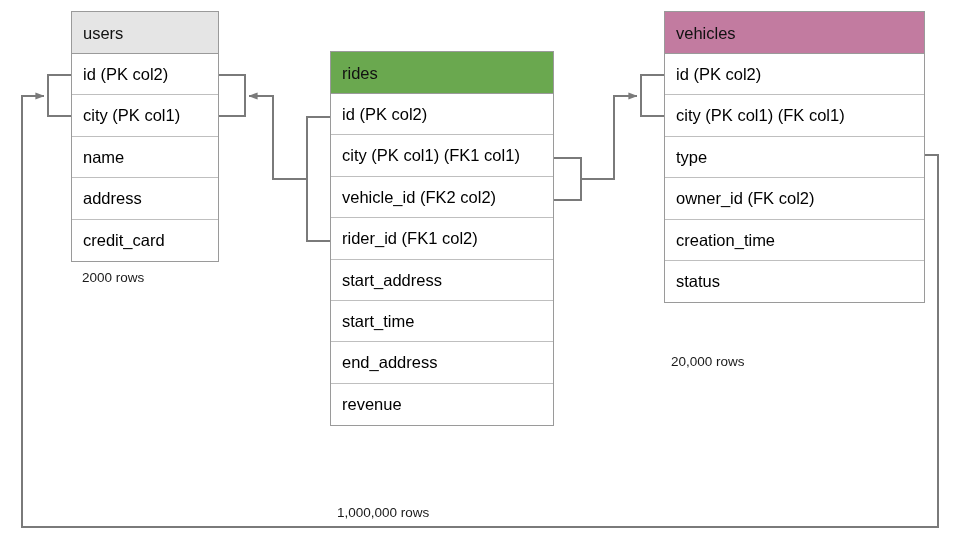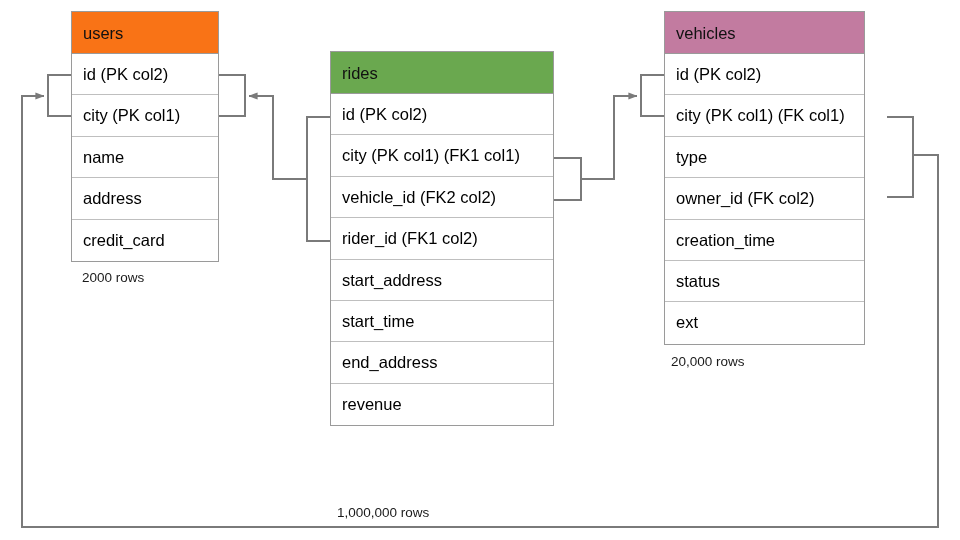--- a/index.html
+++ b/index.html
@@ -44,21 +44,21 @@
     position:absolute;
     font-size:13.5px;
     color:#1a1a1a;
     white-space:nowrap;
     z-index:2;
   }
 
   
   #entity-users    {left:71px; top:11px;  width:148px;}
   #entity-rides    {left:330px;top:11px;  width:224px;margin-top:40px;}
-  #entity-vehicles {left:664px;top:11px;  width:201px;}
+  #entity-vehicles {left:664px;top:11px;  width:261px;}
 
   #rowcount-users    {left:82px; top:270px;}
   #rowcount-rides    {left:337px;top:505px;text-align:center;}
   #rowcount-vehicles {left:671px;top:354px;}
 </style>
 </head>
 <body>
 
 <div id="diagram-root">
 
@@ -85,21 +85,21 @@
 
       <path d="M664,75 L641,75 L641,116 L664,116"></path>
 
       <path d="M887,117 L913,117 L913,197 L887,197"></path>
 
       <path d="M913,155 L938,155 L938,527 L22,527 L22,96 L44,96" marker-end="url(#arrowhead)"></path>
     </g>
   </svg>
 
   <div class="entity" id="entity-users">
-    <div class="entity-header" style="background: #f97316;">users</div>
+    <div class="entity-header" style="background: #e5e5e5;">users</div>
     <div class="entity-field">id (PK col2)</div>
     <div class="entity-field">city (PK col1)</div>
     <div class="entity-field">name</div>
     <div class="entity-field">address</div>
     <div class="entity-field">credit_card</div>
   </div>
   <div class="row-count" id="rowcount-users">2000 rows</div>
 
   <div class="entity" id="entity-rides">
     <div class="entity-header" style="background: rgb(106, 168, 79);">rides</div>
@@ -115,17 +115,16 @@
   <div class="row-count" id="rowcount-rides">1,000,000 rows</div>
 
   <div class="entity" id="entity-vehicles">
     <div class="entity-header" style="background: rgb(194, 123, 160);">vehicles</div>
     <div class="entity-field">id (PK col2)</div>
     <div class="entity-field">city (PK col1) (FK col1)</div>
     <div class="entity-field">type</div>
     <div class="entity-field">owner_id (FK col2)</div>
     <div class="entity-field">creation_time</div>
     <div class="entity-field">status</div>
-    <div class="entity-field">ext</div>
   </div>
   <div class="row-count" id="rowcount-vehicles">20,000 rows</div>
 
 </div>
 
 </body></html>

